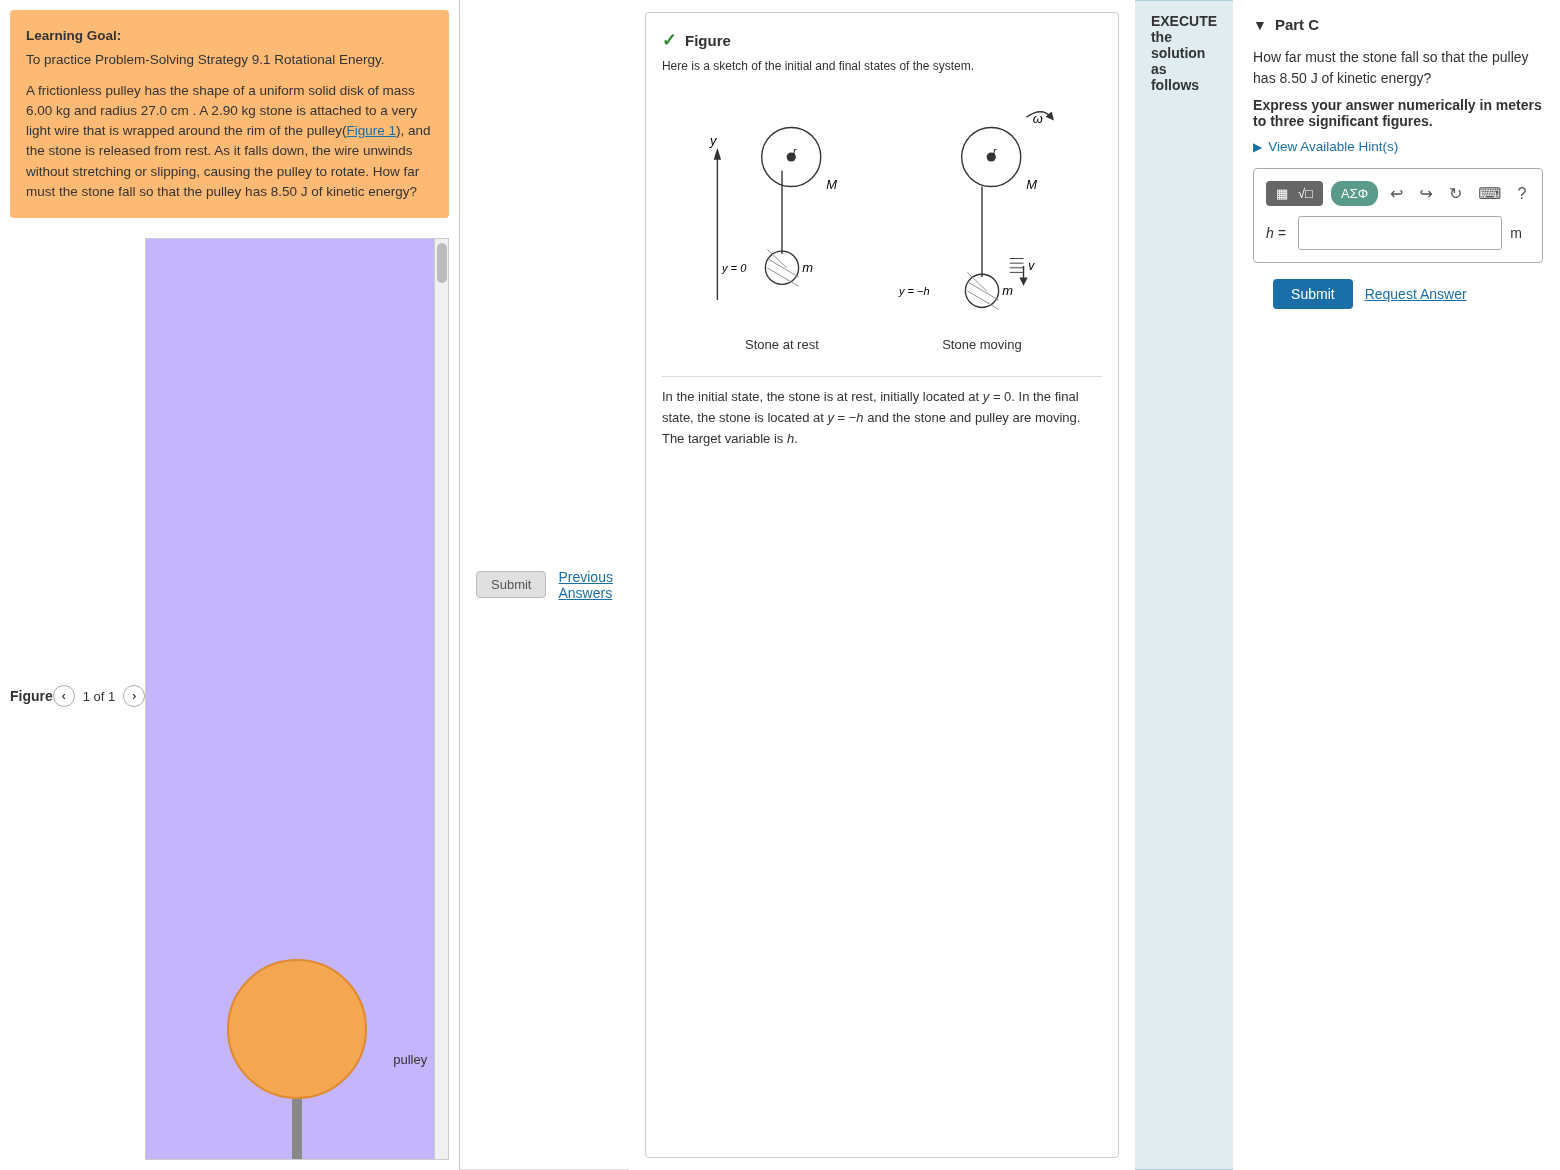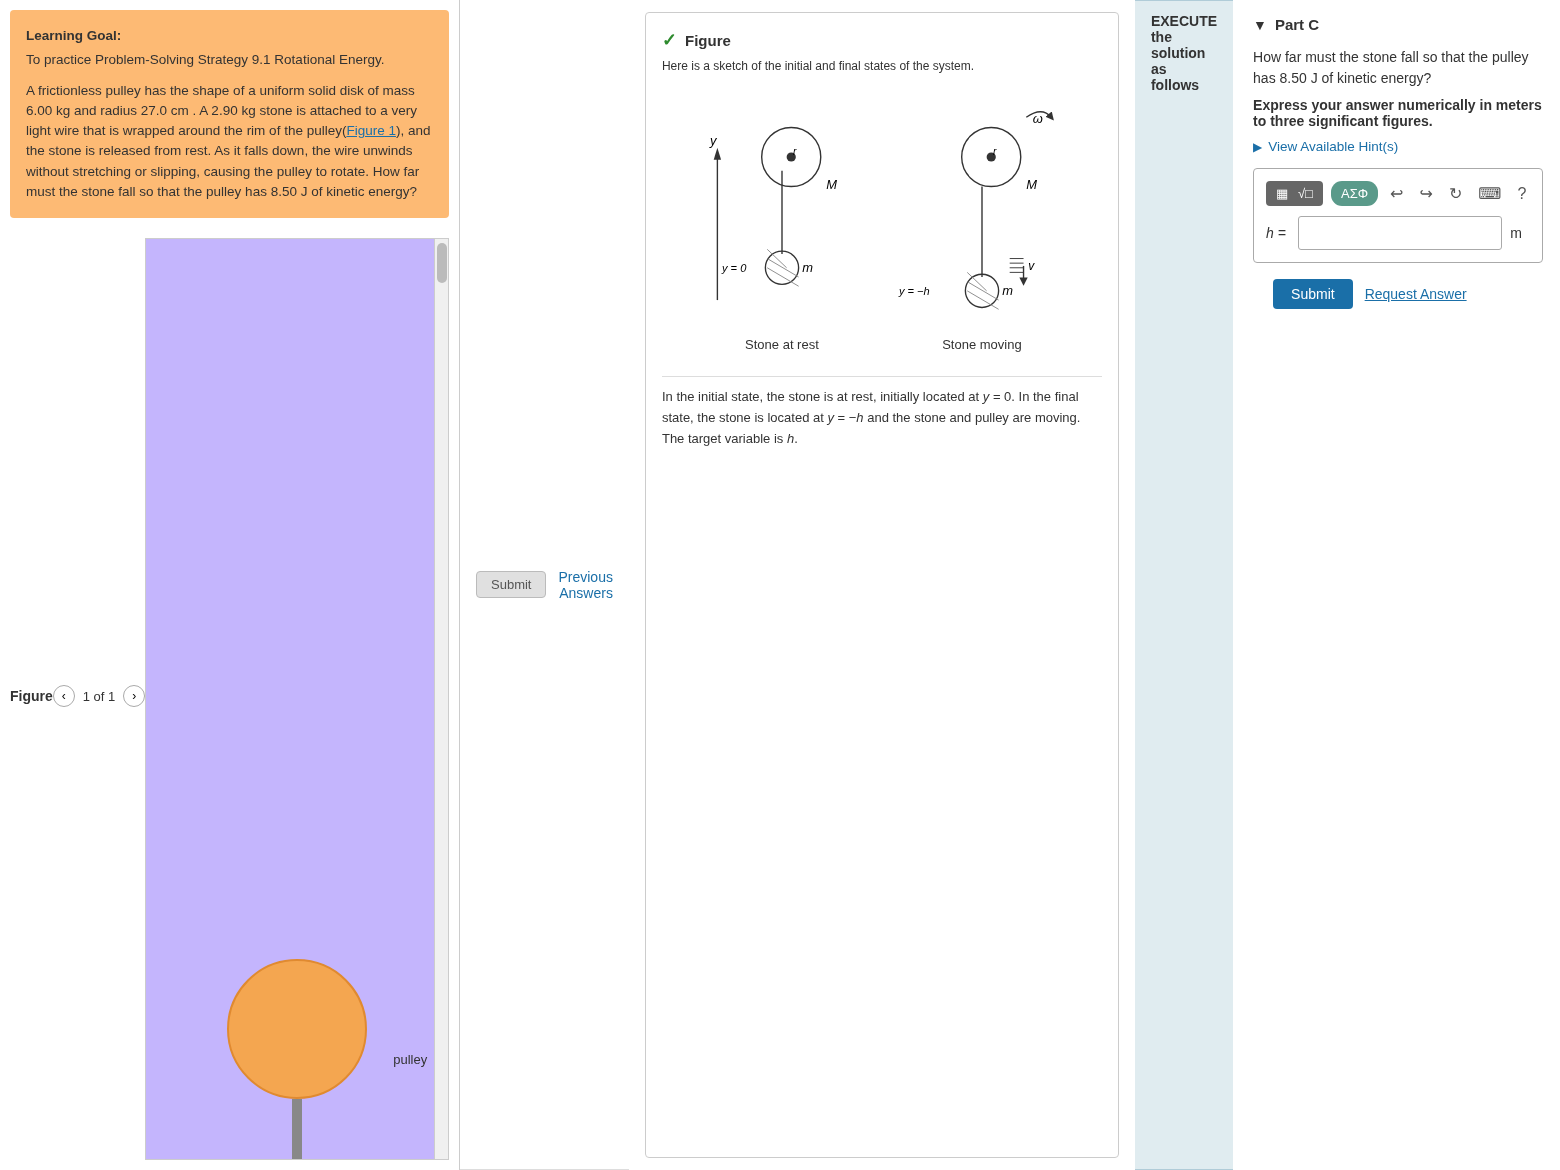--- a/index.html
+++ b/index.html
@@ -144,23 +144,23 @@
       background: #e0e0e0;
       border: 1px solid #bbb;
       border-radius: 4px;
       padding: 5px 14px;
       font-size: 13px;
       cursor: pointer;
       color: #555;
     }
     .prev-answers-link {
       color: #1a6fa8;
-      cursor: pointer;
-      font-size: 14px;
-      text-align: right;
+      text-decoration: underline;
+      cursor: pointer;
+      font-size: 14px;
     }
 
     
     .correct-box {
       margin: 12px 16px;
       border: 1px solid #ccc;
       border-radius: 4px;
       padding: 16px;
     }
     .correct-header {

